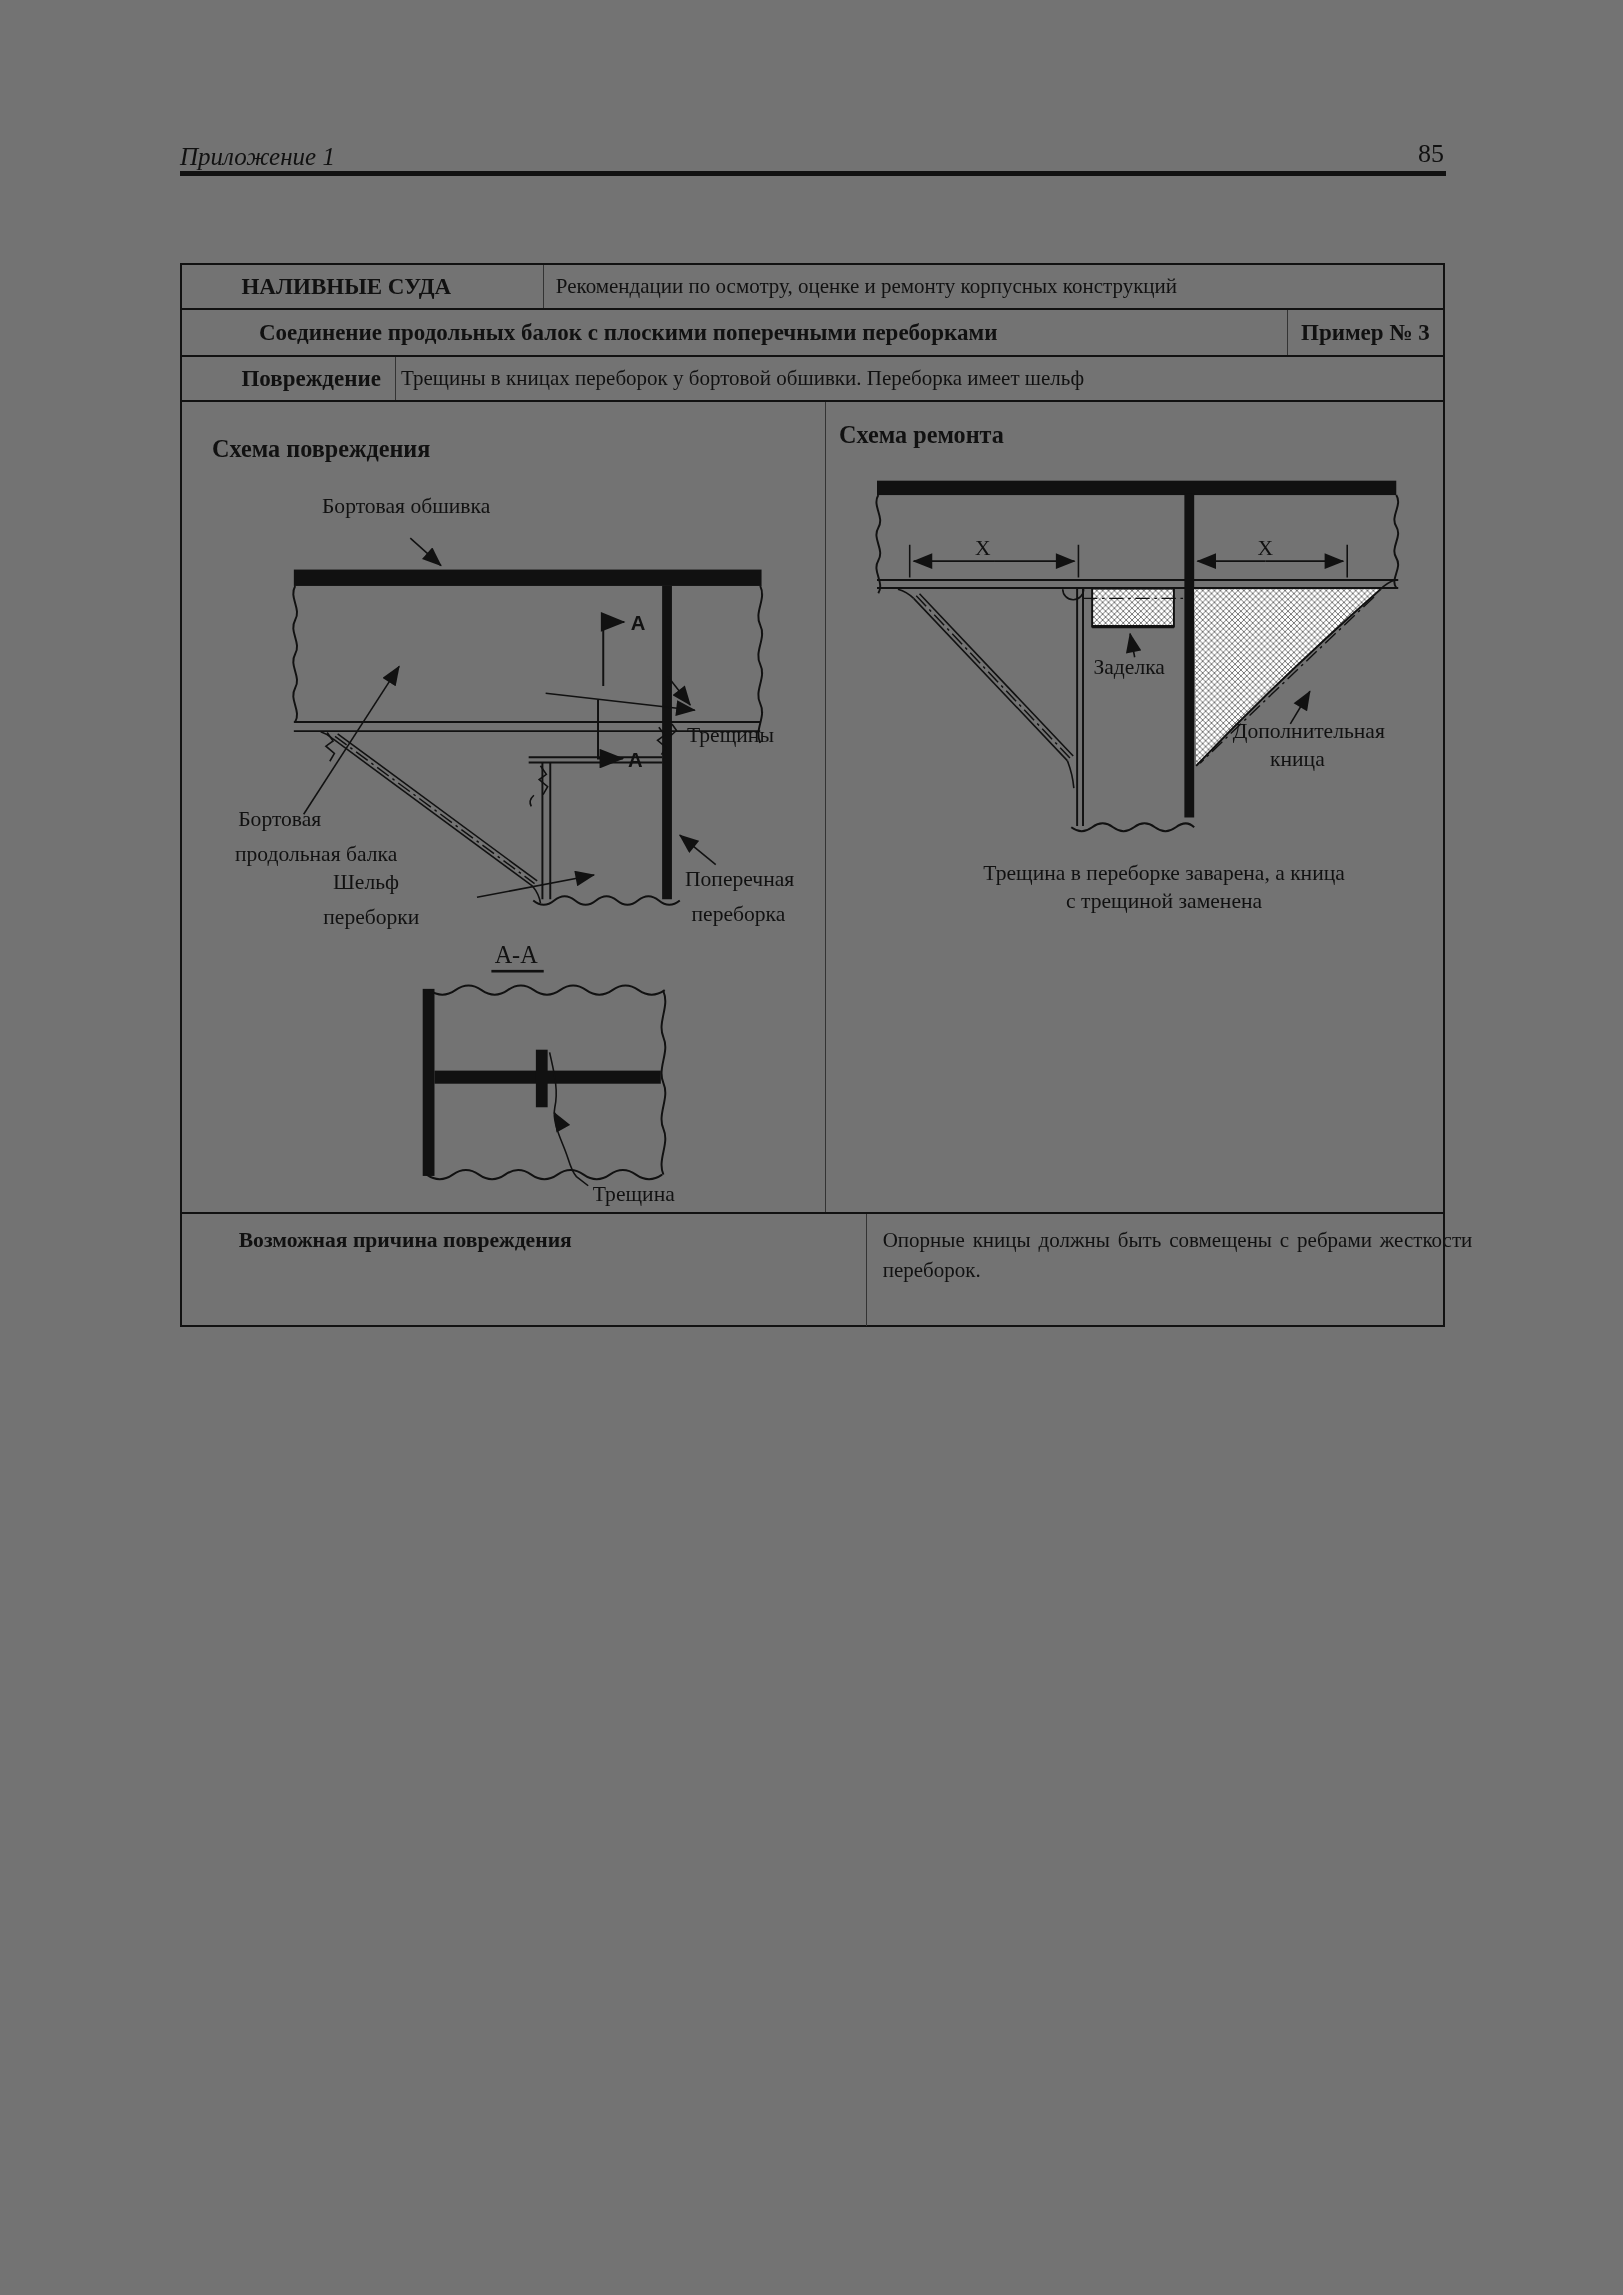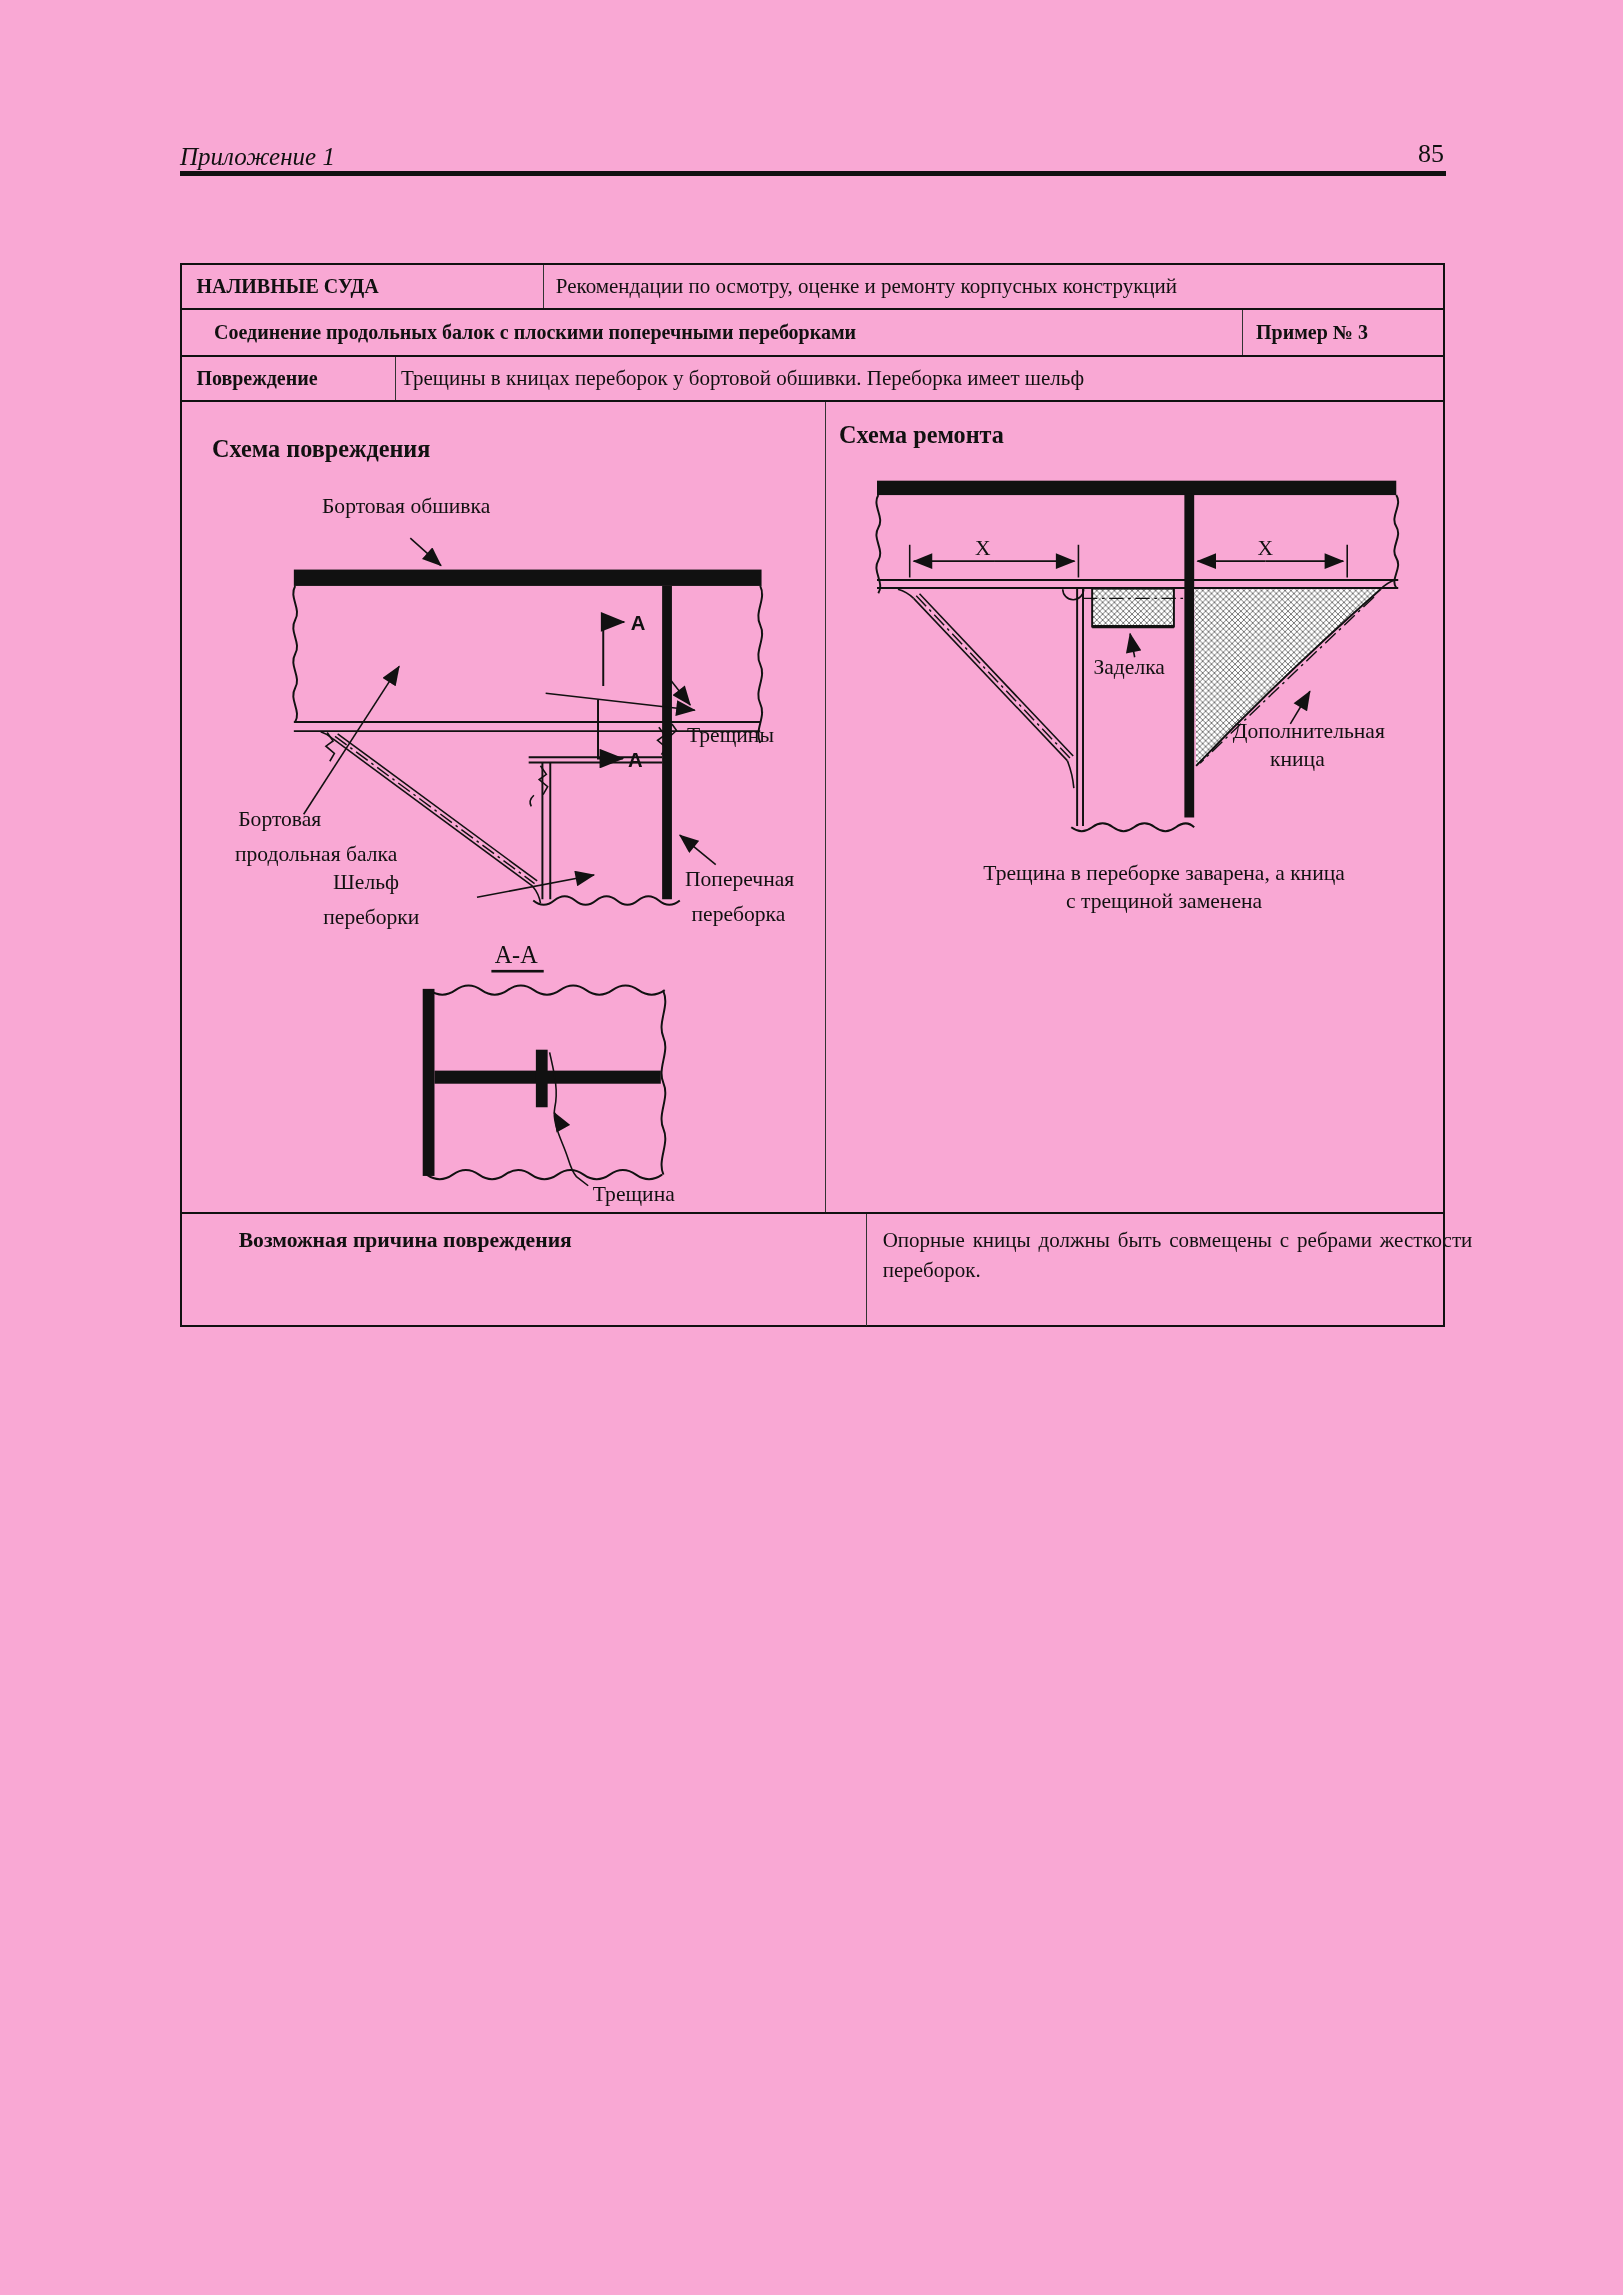--- a/index.html
+++ b/index.html
@@ -1,33 +1,33 @@
 <!DOCTYPE html>
 <html style="font-size:10.5px"><head>
 <meta charset="utf-8">
 <style>
   html,body{margin:0;padding:0;background:#e8e8e8;}
   .page{
-    position:relative;width:1623px;height:2295px;background:#f9a8d4;
+    position:relative;width:1623px;height:2295px;background:#737373;
     font-family:"Liberation Serif", serif;color:#111;overflow:hidden;
   }
   .hdr-left{position:absolute;left:180px;top:143px;font-size:25px;font-style:italic;}
   .hdr-num{position:absolute;right:179px;top:139px;font-size:26px;}
   .hdr-rule{position:absolute;left:180px;top:171px;width:1266px;height:4.6px;background:#111;}
   .tbl{position:absolute;left:180px;top:263px;width:1265px;height:1064px;border:2.6px solid #111;box-sizing:border-box;}
   .row{position:absolute;left:0;width:100%;box-sizing:border-box;}
   .r1{top:0;height:45px;border-bottom:2.6px solid #111;}
   .r2{top:45px;height:47px;border-bottom:2.6px solid #111;}
   .r3{top:92px;height:45px;border-bottom:2.6px solid #111;}
   .rc{top:137px;height:812px;border-bottom:2.6px solid #111;}
   .rb{top:949px;height:112px;}
   .cell{position:absolute;top:0;height:100%;display:flex;align-items:center;box-sizing:border-box;}
   .vline{border-left:1.3px solid #333;}
   .b{font-weight:bold;}
-  .fs34{font-size:20px;}
+  .fs34{font-size:23px;margin-left:45px;}
   .fs32{font-size:21px;}
   .pad{padding-left:14.4px;padding-right:9.2px;}
   .svgcell{position:absolute;top:0;height:100%;}
   .bcell{position:absolute;top:0;height:100%;box-sizing:border-box;padding:10.5px 15.7px;margin-left:41px;}
   .bcell .t{font-size:21.6px;font-weight:bold;line-height:1.45;}
   .bcell .x{font-size:21px;line-height:1.45;}
   .just{text-align:justify;}
   svg text{font-family:"Liberation Serif", serif;fill:#111;}
   svg .lbl{font-size:33px;}
   svg .ttl{font-size:37px;font-weight:bold;}

